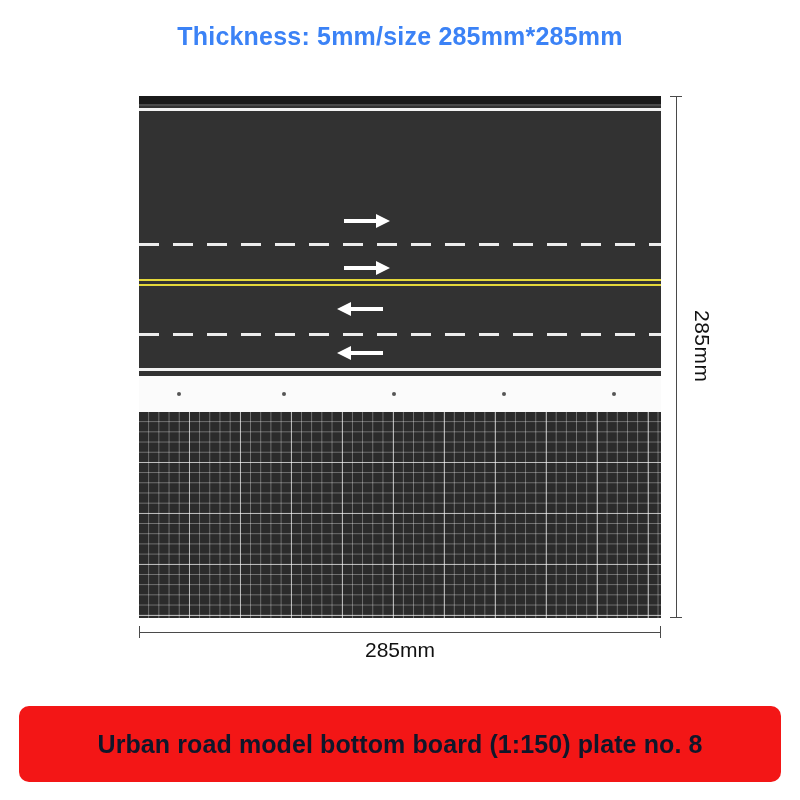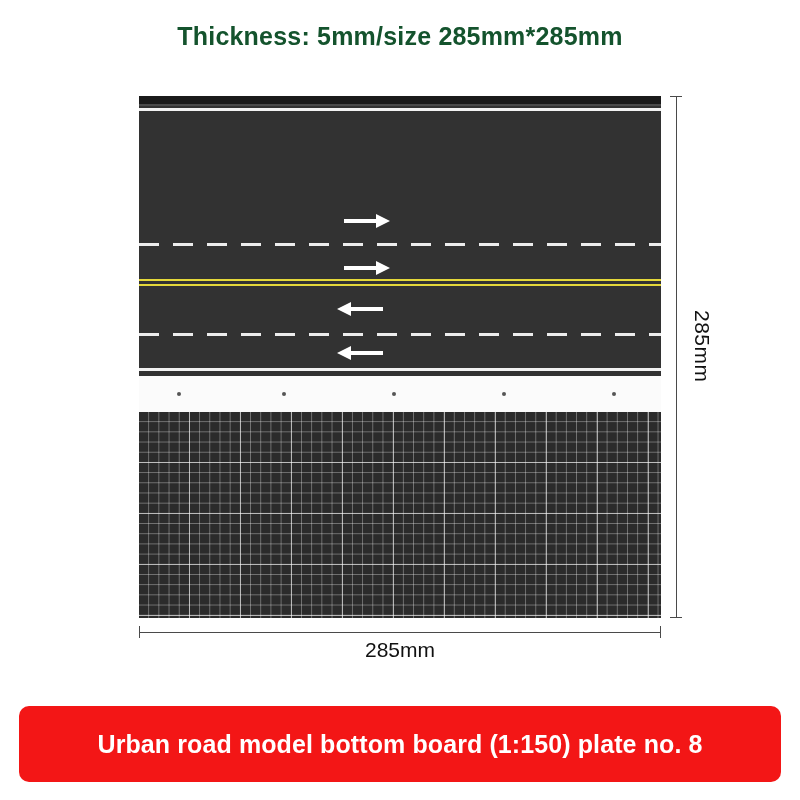--- a/index.html
+++ b/index.html
@@ -17,21 +17,21 @@
 
   
   .top-title {
     position: absolute;
     top: 22px;
     left: 0;
     width: 800px;
     text-align: center;
     font-size: 25px;
     font-weight: bold;
-    color: #14532d;
+    color: #3b82f6;
     letter-spacing: 0.2px;
   }
 
   
   .board-wrap {
     position: absolute;
     left: 139px;
     top: 96px;
     width: 522px;
     height: 522px;
@@ -224,21 +224,21 @@
     top: 706px;
     width: 762px;
     height: 76px;
     background: #f31616;
     border-radius: 10px;
     display: flex;
     align-items: center;
     justify-content: center;
   }
   .banner-text {
-    color: #ffffff;
+    color: #0f172a;
     font-size: 25px;
     font-weight: bold;
     text-align: left;
     letter-spacing: 0.1px;
   }
 </style>
 </head>
 <body>
 
 <div class="top-title">Thickness: 5mm/size 285mm*285mm</div>

